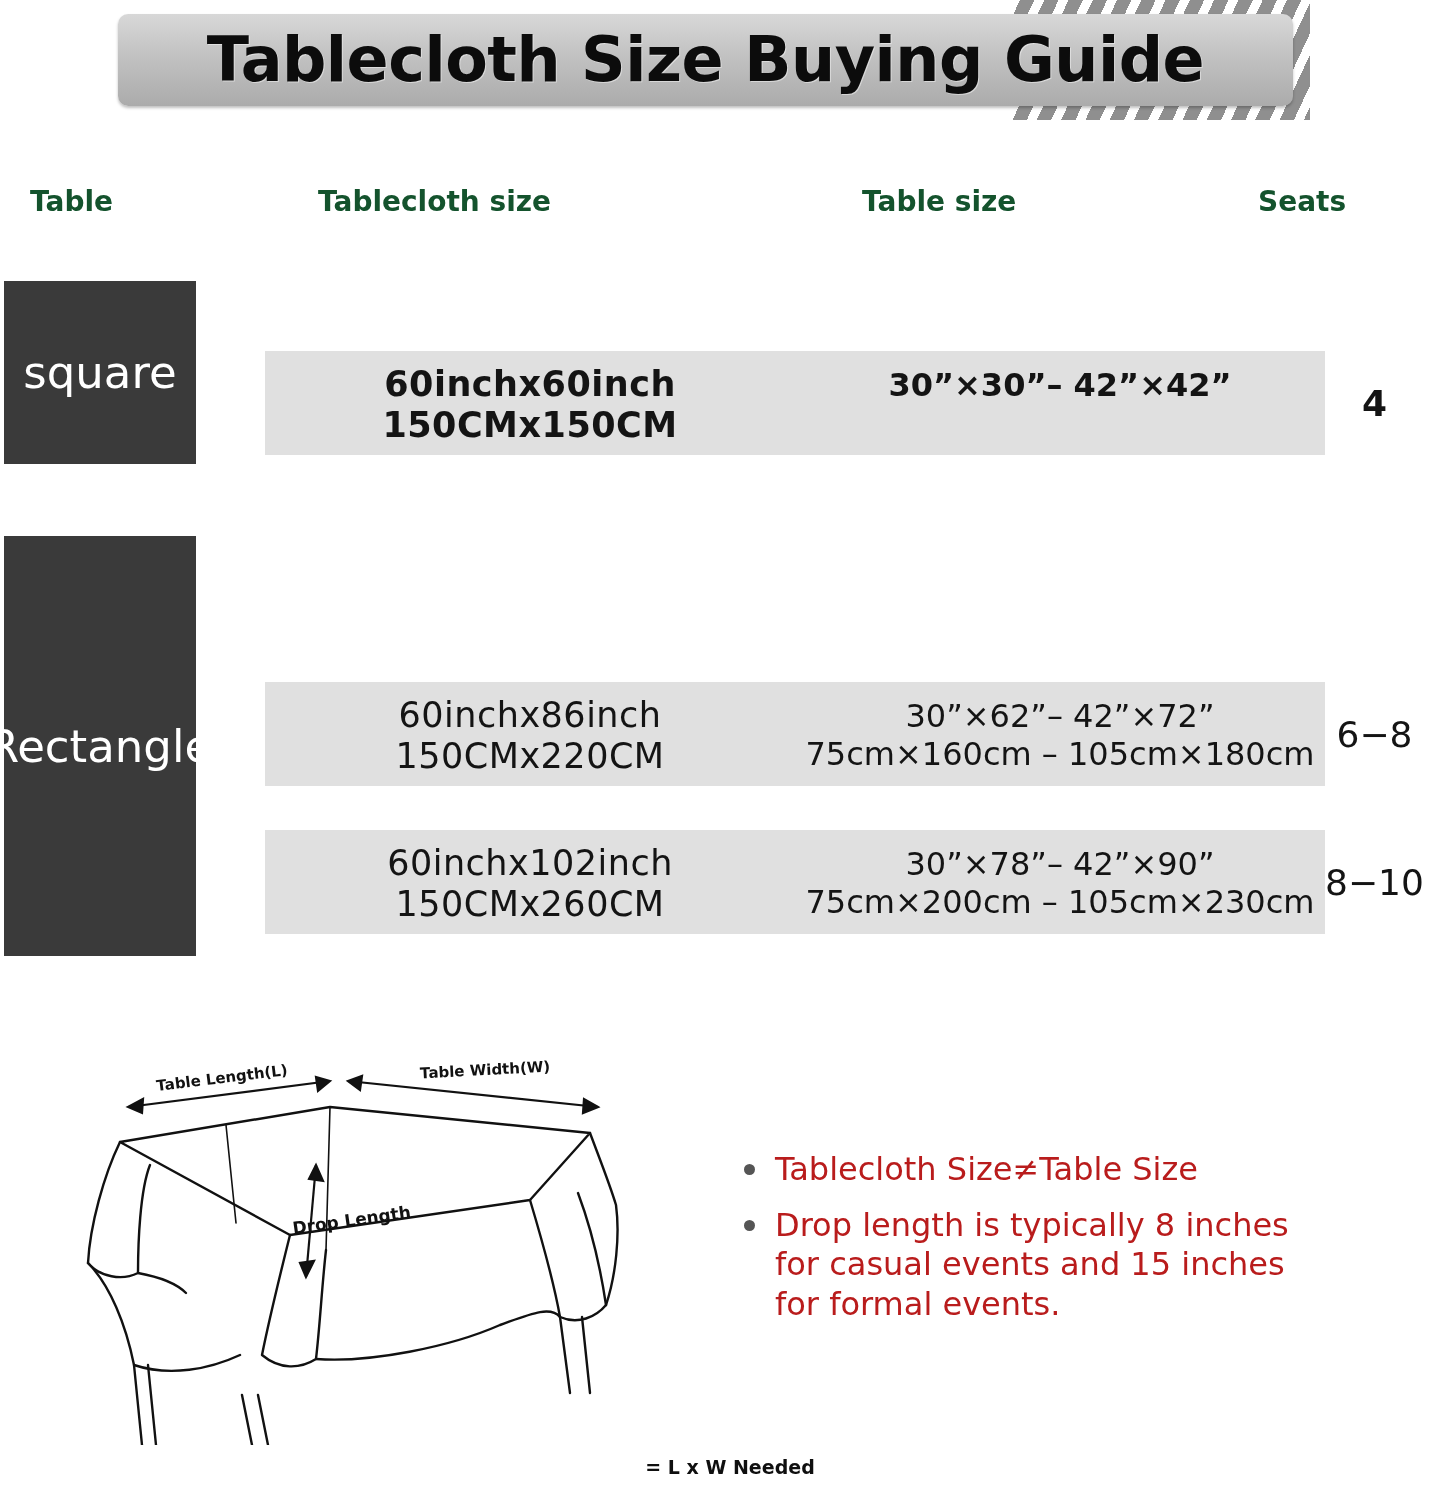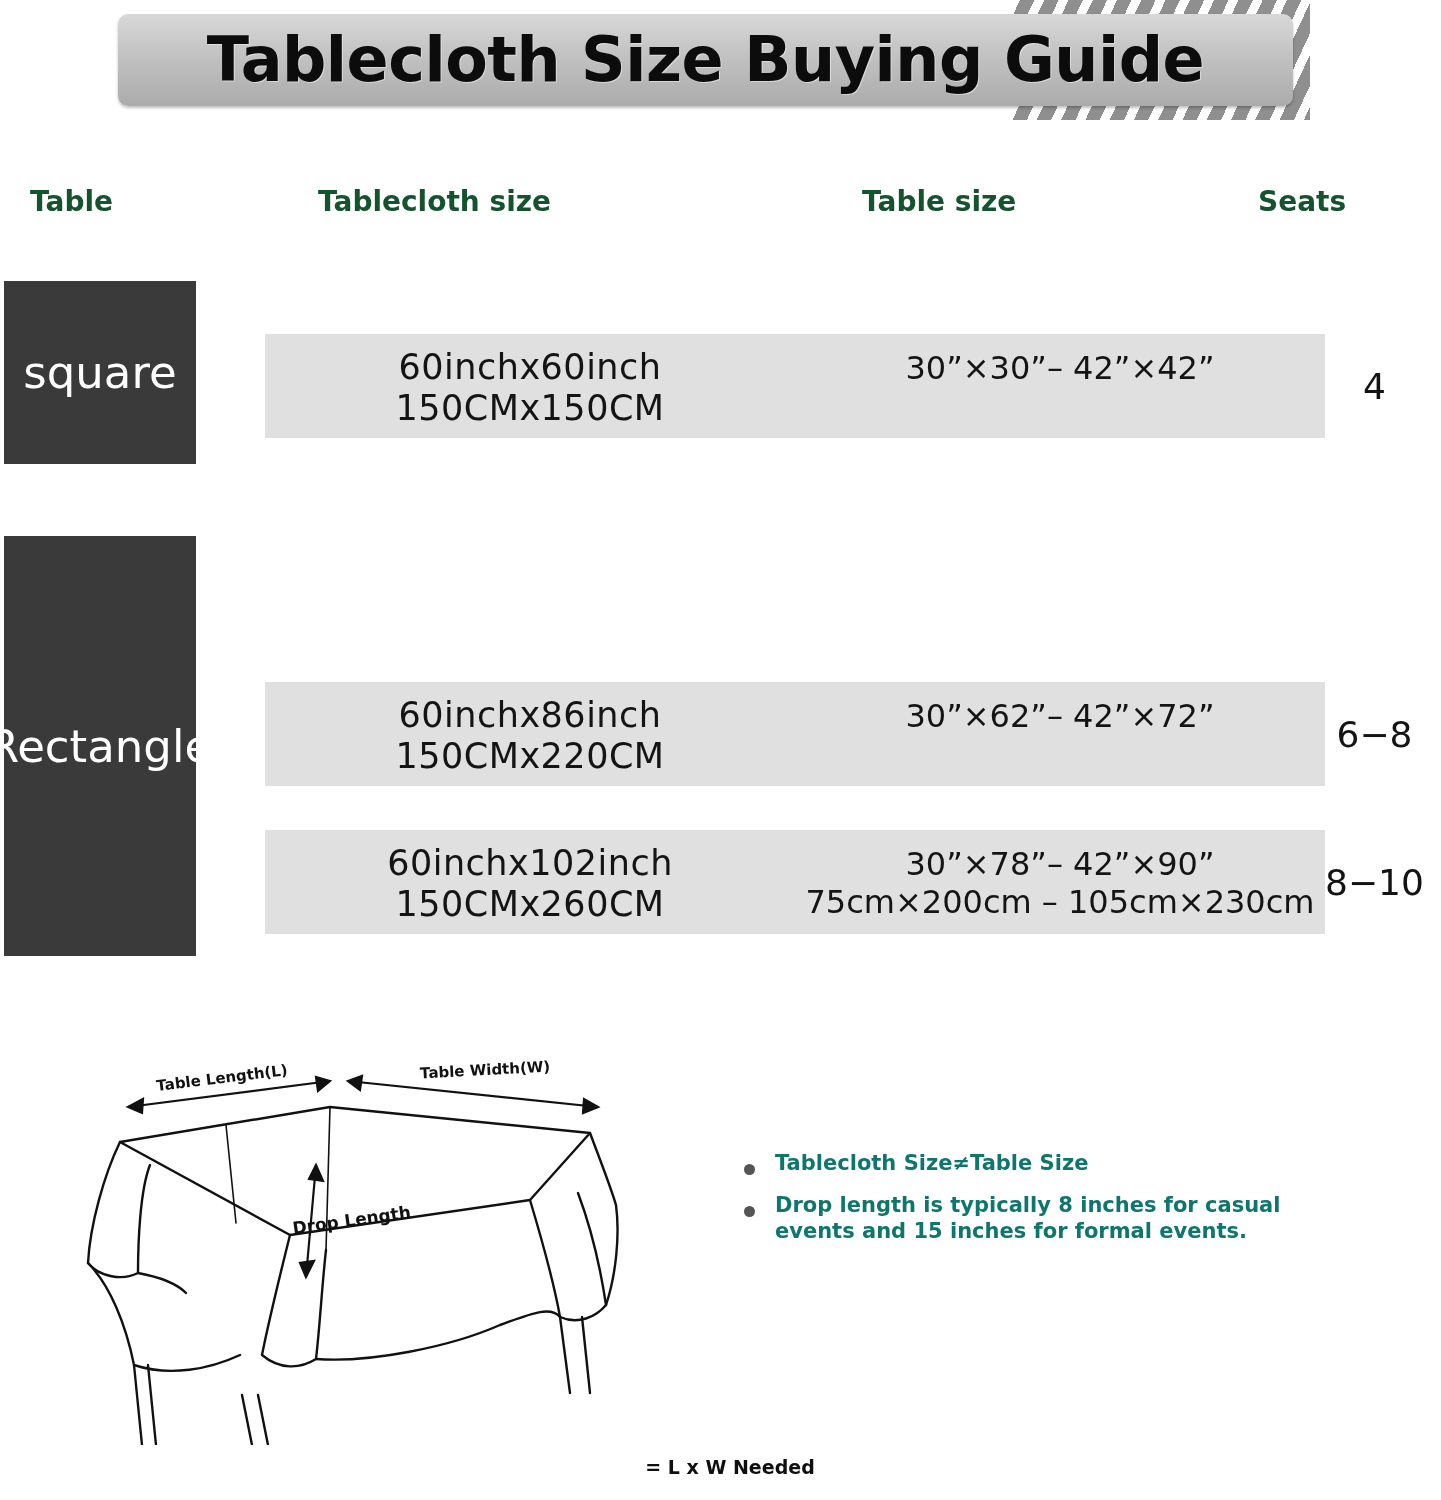--- a/index.html
+++ b/index.html
@@ -95,21 +95,21 @@
   #swatch-rectangle { left: 4px; top: 536px; width: 192px; height: 420px; }
 
   
   .row {
     position: absolute;
     left: 265px;
     width: 1159px;
     height: 104px;
     background: #e0e0e0;
   }
-  #row-0 { top: 334px; }
+  #row-0 { top: 351px; font-weight: bold; }
   #row-1 { top: 682px; }
   #row-2 { top: 830px; }
 
   .cell-cloth,
   .cell-size {
     position: absolute;
     text-align: center;
     color: #141414;
     line-height: 1.18;
   }
@@ -177,23 +177,23 @@
   .bullets {
     position: absolute;
     left: 735px;
     top: 1150px;
     width: 600px;
   }
   .bullet {
     position: relative;
     padding-left: 40px;
     margin-bottom: 16px;
-    font-size: 21px;
-    font-weight: bold;
-    color: #0f766e;
+    font-size: 32px;
+    font-weight: normal;
+    color: #b91c1c;
     line-height: 1.24;
   }
   .bullet .dot {
     position: absolute;
     left: 9px;
     top: 14px;
     width: 11px;
     height: 11px;
     border-radius: 50%;
     background: #555555;
@@ -232,20 +232,21 @@
   <div class="cell-seats">4</div>
 </div>
 
 <div class="row" id="row-1">
   <div class="cell-cloth">
     <span class="line2">60inchx86inch</span>
     <span class="line2">150CMx220CM</span>
   </div>
   <div class="cell-size">
     <span class="line2">30”×62”– 42”×72”</span>
+    <span class="line2">75cm×160cm – 105cm×180cm</span>
   </div>
   <div class="cell-seats">6−8</div>
 </div>
 
 <div class="row" id="row-2">
   <div class="cell-cloth">
     <span class="line2">60inchx102inch</span>
     <span class="line2">150CMx260CM</span>
   </div>
   <div class="cell-size">

